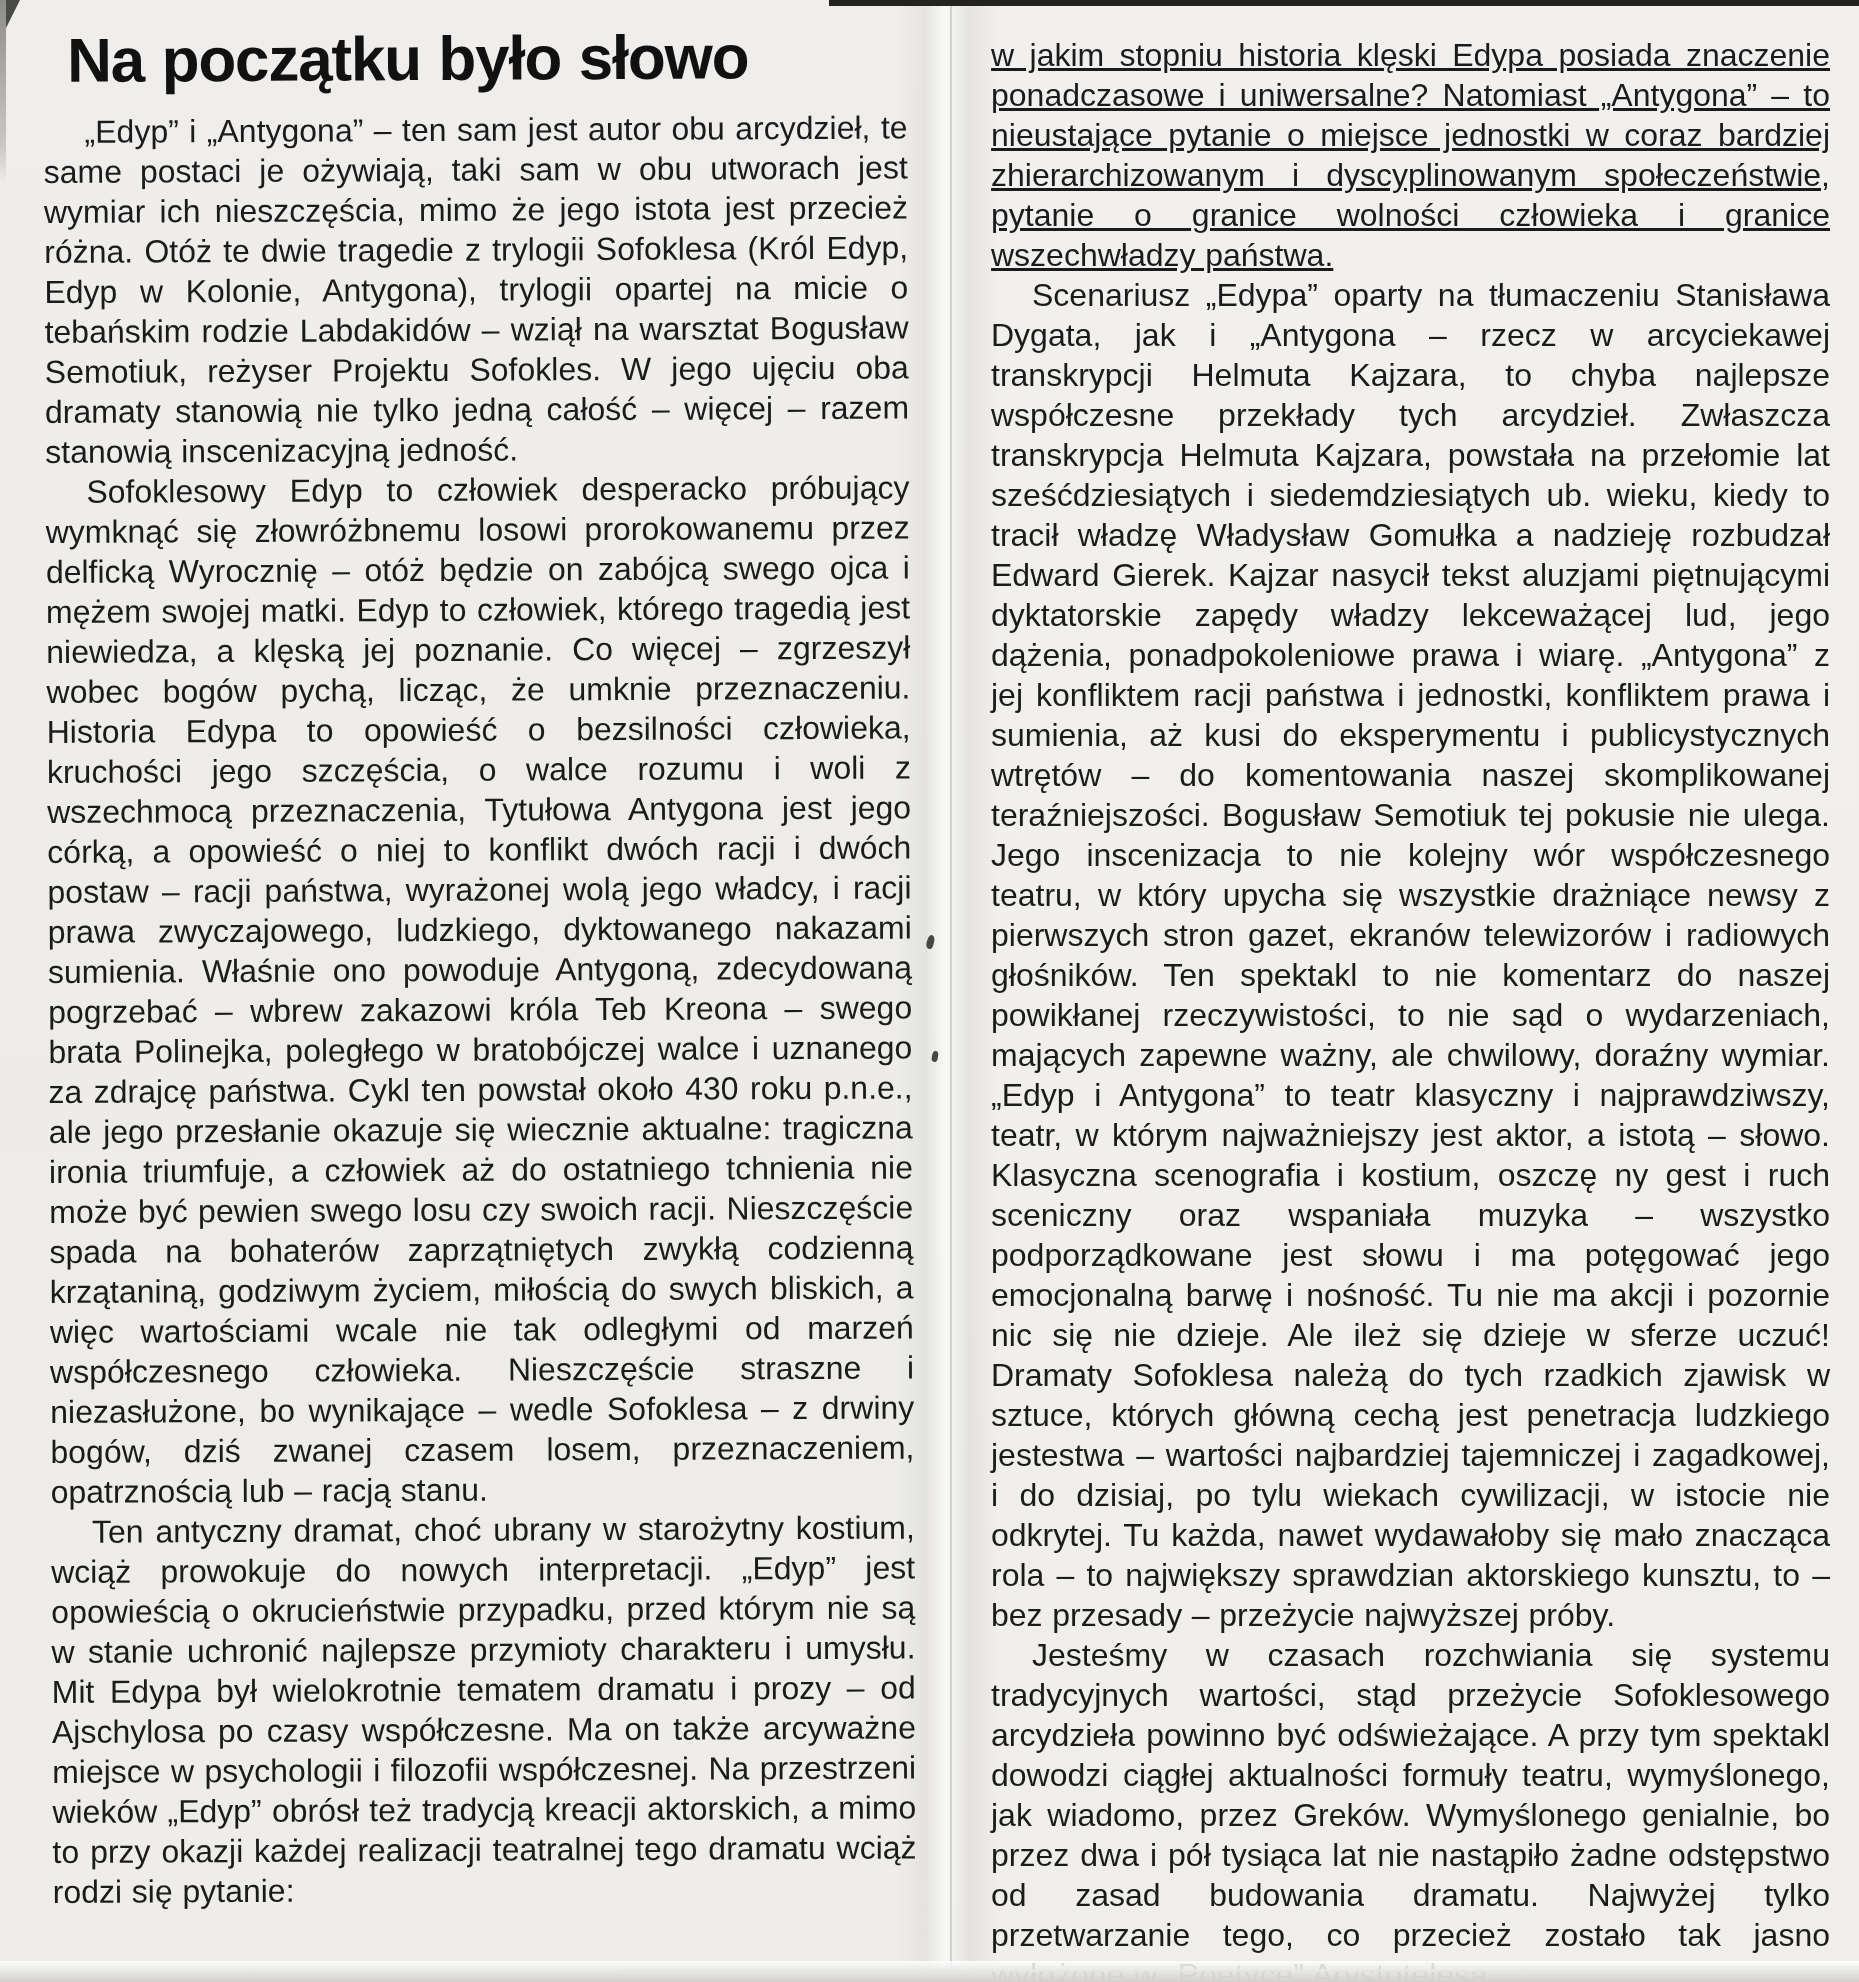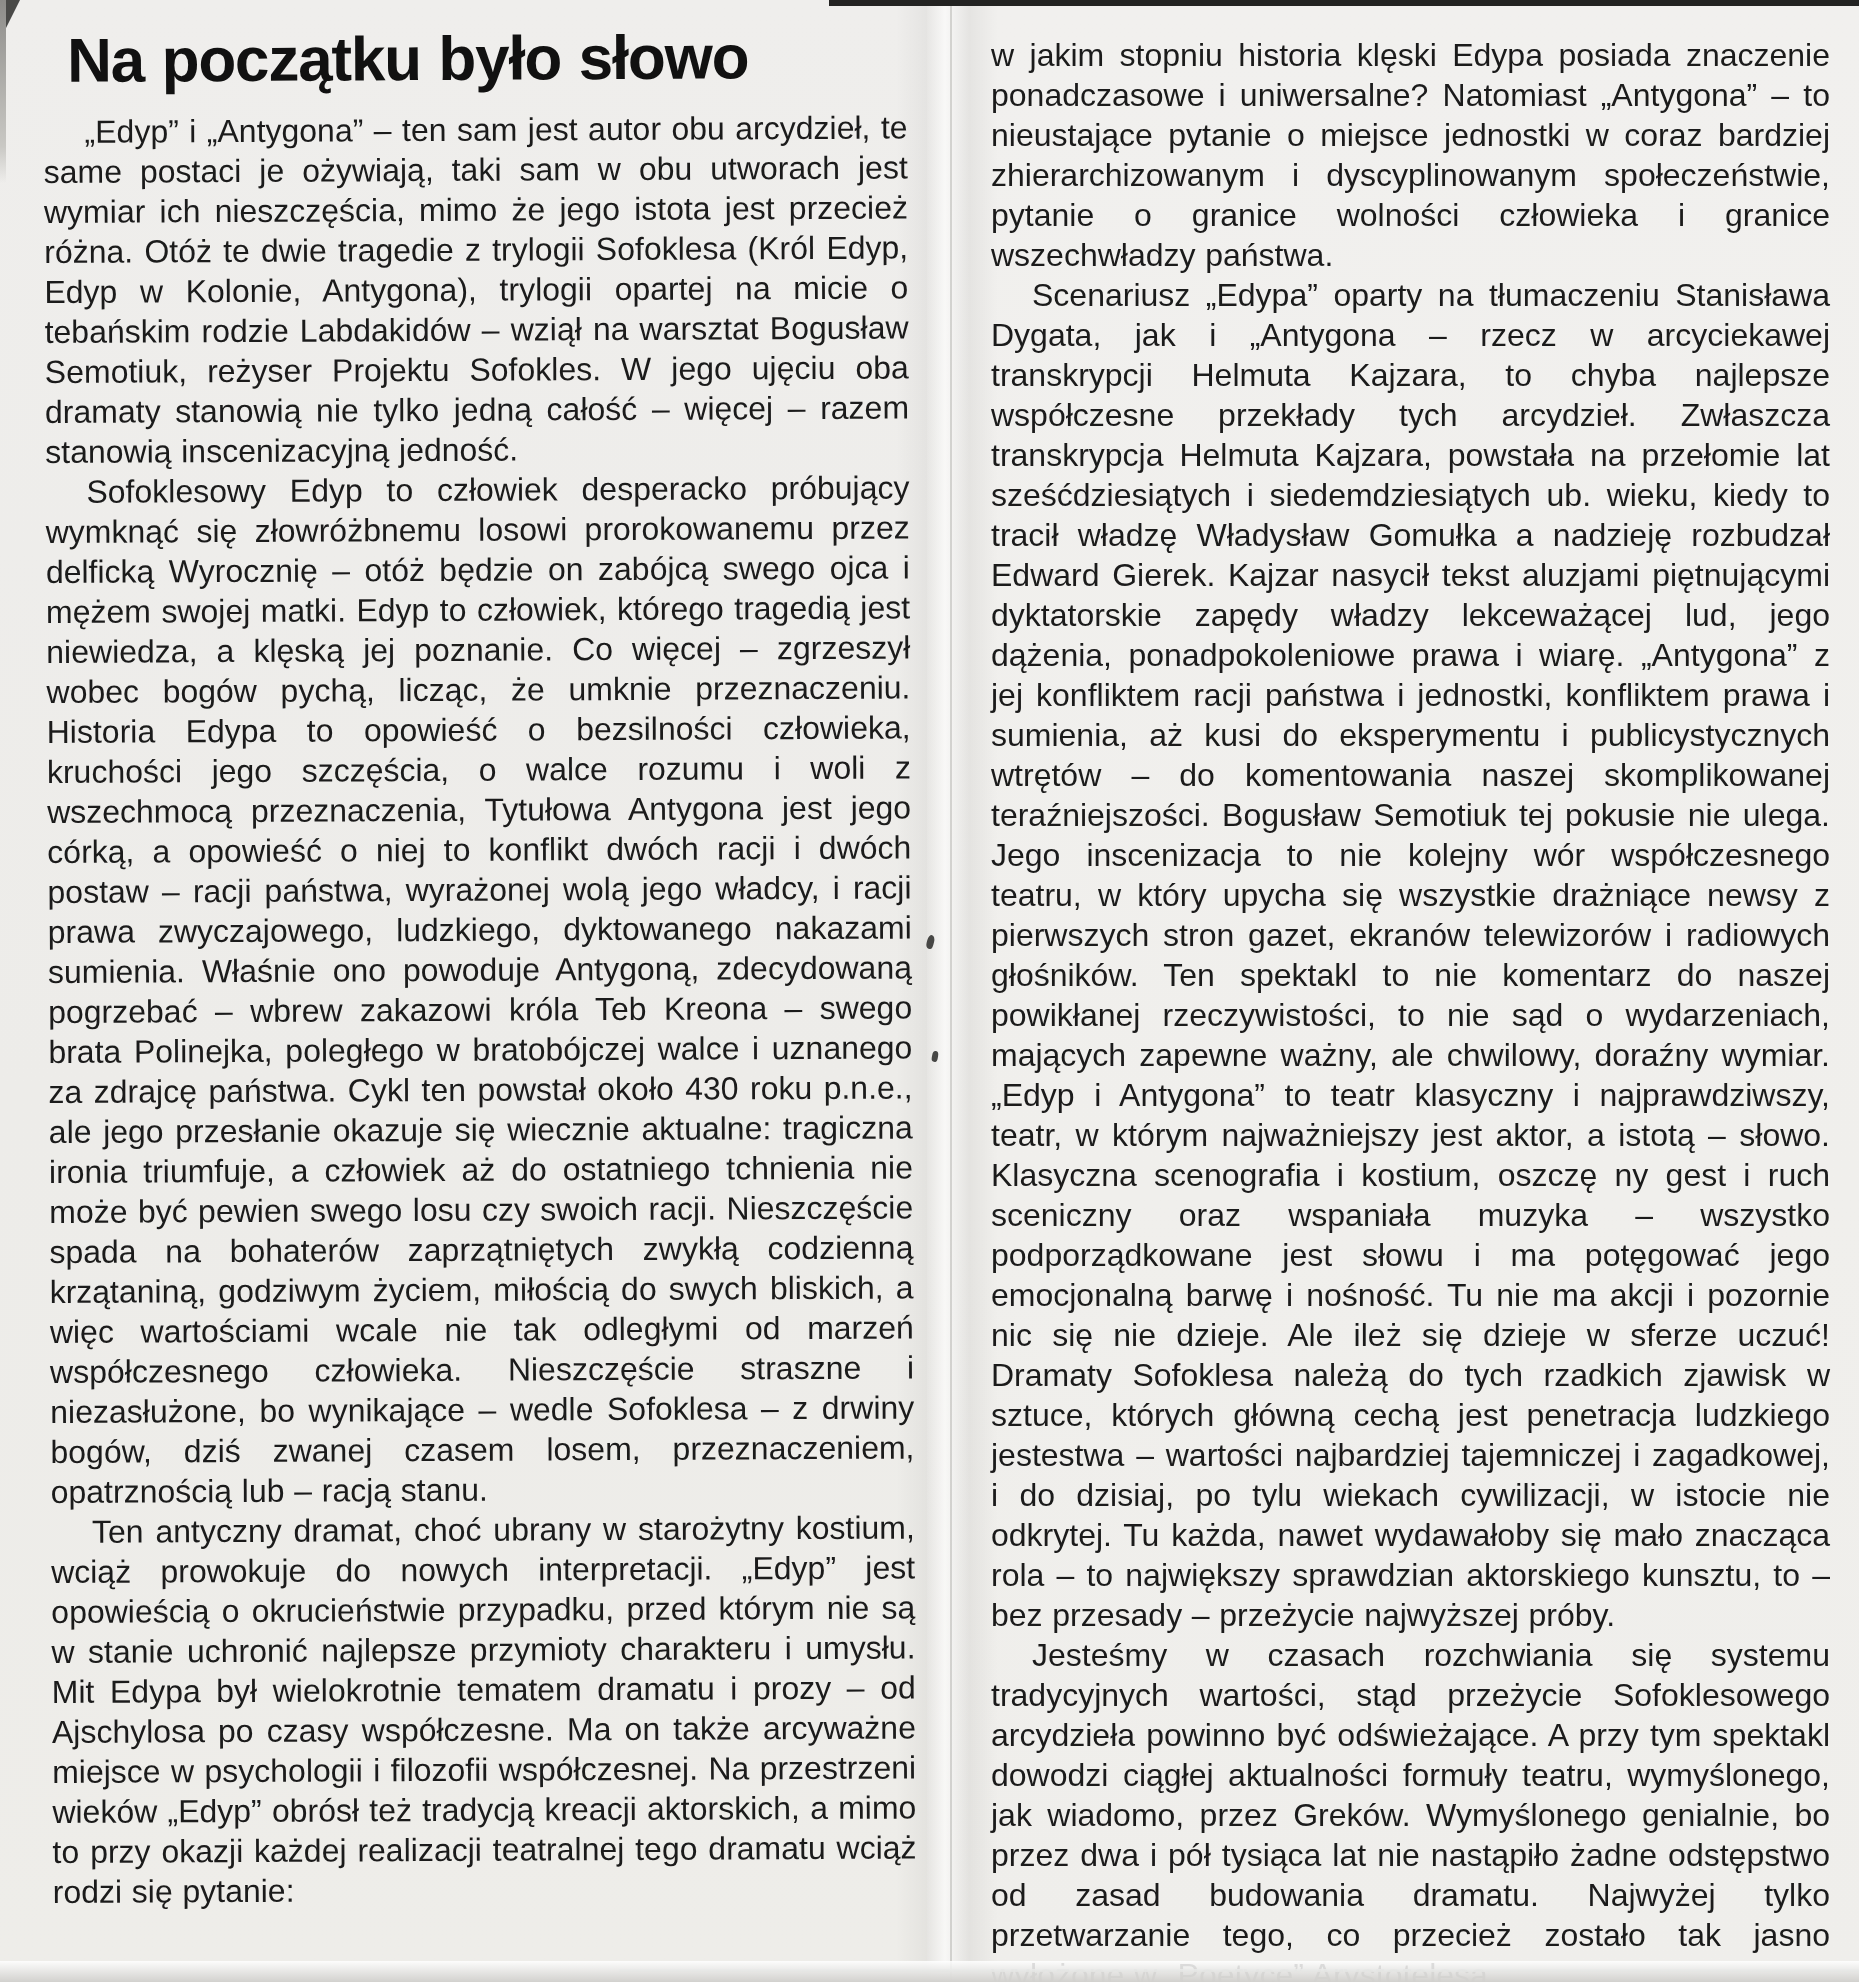--- a/index.html
+++ b/index.html
@@ -33,21 +33,21 @@
     font-size:32px;line-height:40px;text-align:justify;
     word-spacing:0.8px;
   }
   .col-left{left:43px;top:29px;width:864px;transform:rotate(-0.3deg);transform-origin:0 0;}
   .col-right{left:991px;top:35px;width:839px;}
   .heading{
     font-size:62px;line-height:1.04;font-weight:bold;letter-spacing:-1.2px;
     color:#111;margin:0 0 19px 24px;text-align:left;word-spacing:1.6px;
   }
   .para{margin:0;text-indent:41px;}
-  .col-right .paras .para:first-child{text-indent:0;}
+  .col-right .paras .para:first-child{text-indent:0;text-decoration:underline;}
   
   .corner-dark{
     position:absolute;left:0;top:0;width:0;height:0;
     border-left:20.6px solid #4a4a48;border-bottom:40px solid transparent;
   }
   .edge-strip{
     position:absolute;left:0;top:0;width:5.6px;height:183px;
     background:linear-gradient(180deg,#8d8c89,#c9c8c4 80%,rgba(201,200,196,0));
   }
   .top-strip{

